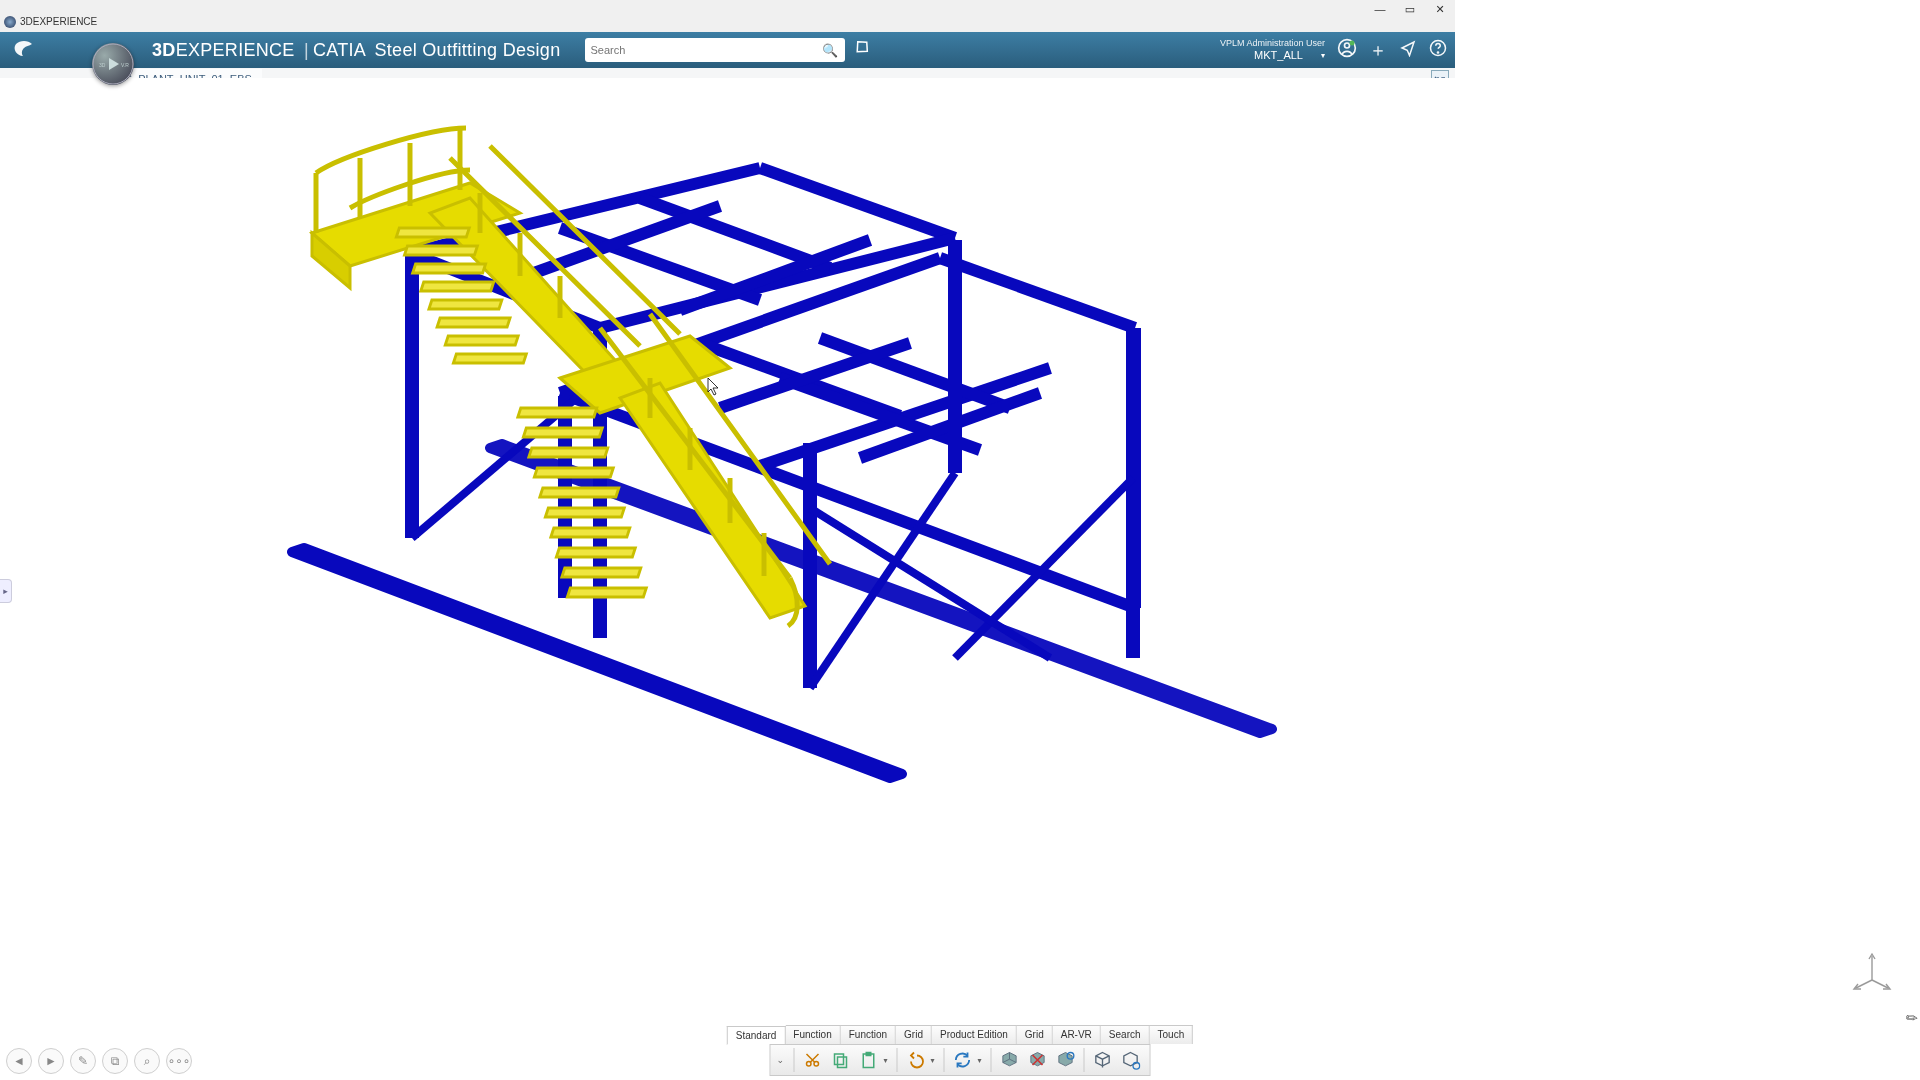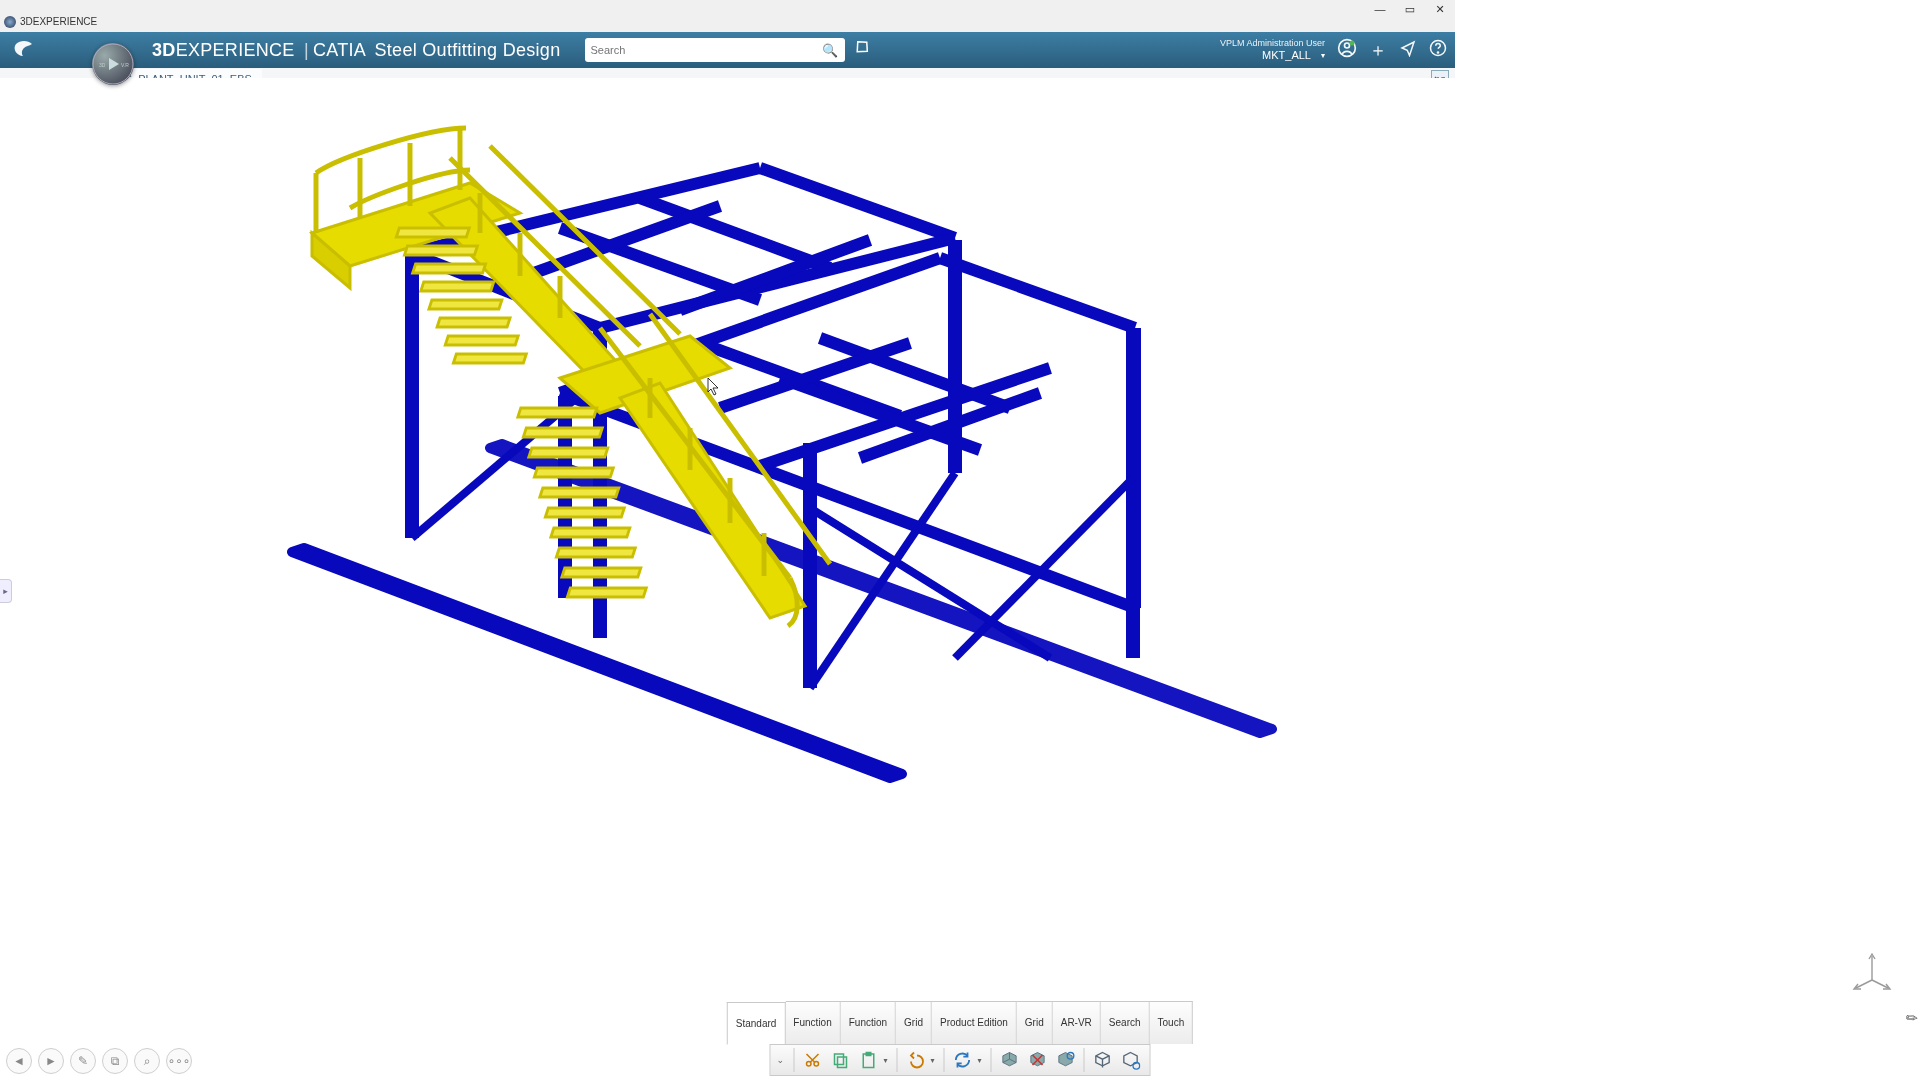--- a/index.html
+++ b/index.html
@@ -24,21 +24,21 @@
 .tabbar{height:24px;background:#f5f6f7;border-bottom:1px solid #d8d9da;display:flex;align-items:end;padding-left:100px;position:relative}
 .doctab{height:22px;padding:0 10px;font-size:11px;color:#3b5b7a;border-bottom:2px solid #3b7fb0;display:flex;align-items:center;gap:6px;background:#fbfcfd}
 .addtab{width:20px;text-align:center;color:#888;font-size:14px;cursor:pointer}
 .tabbar .collapse{position:absolute;right:6px;top:2px;width:18px;height:18px;border:1px solid #8ab;display:flex;align-items:center;justify-content:center;font-size:10px;color:#468;cursor:pointer;background:#eaf2f8}
 .canvas{position:absolute;top:78px;left:0;right:0;bottom:0;background:#fff}
 .canvas svg.model{position:absolute;top:0;left:0}
 .sidehandle{position:absolute;left:0;top:50%;width:12px;height:24px;background:#eef;border:1px solid #ccd;border-left:none;border-radius:0 4px 4px 0;display:flex;align-items:center;justify-content:center;font-size:9px;color:#668;cursor:pointer}
 .triad{position:absolute;right:26px;bottom:90px;width:44px;height:40px}
 .pen{position:absolute;right:2px;bottom:54px;font-size:14px;color:#555;transform:rotate(-40deg)}
 .ribbon-tabs{position:absolute;bottom:36px;left:50%;transform:translateX(-50%);display:flex;font-size:10px;background:#fff}
-.ribbon-tabs div{padding:15px 8px;border:1px solid #c9c9c9;border-bottom:none;background:linear-gradient(#fdfdfd,#ececec);cursor:pointer;color:#333}
+.ribbon-tabs div{padding:3px 8px;border:1px solid #c9c9c9;border-bottom:none;background:linear-gradient(#fdfdfd,#ececec);cursor:pointer;color:#333}
 .ribbon-tabs div+div{border-left:none}
 .ribbon-tabs div.active{background:#fff;font-weight:400;position:relative;top:1px;border-bottom:1px solid #fff}
 .ribbon-bar{position:absolute;bottom:4px;left:50%;transform:translateX(-50%);height:32px;border:1px solid #c9c9c9;background:linear-gradient(#fbfbfb,#e9e9e9);display:flex;align-items:center;padding:0 6px;gap:2px}
 .ribbon-bar .rb{width:26px;height:26px;display:flex;align-items:center;justify-content:center;cursor:pointer;border-radius:2px;color:#3a6}
 .ribbon-bar .drop{width:8px;font-size:8px;color:#666}
 .ribbon-bar .div{width:1px;height:24px;background:#c9c9c9;margin:0 3px}
 .ribbon-bar .expand{width:12px;font-size:9px;color:#666;cursor:pointer}
 .navcircles{position:absolute;left:6px;bottom:6px;display:flex;gap:6px}
 .navcircles .c{width:26px;height:26px;border:1px solid #cfcfcf;border-radius:50%;display:flex;align-items:center;justify-content:center;font-size:12px;color:#888;cursor:pointer;background:#fafafa}
 </style>
@@ -83,21 +83,21 @@
     <span class="tag-icon">
       <svg width="18" height="18" viewBox="0 0 24 24" fill="none" stroke="#fff" stroke-width="2">
           <path d="M3 11l9-8 9 8v0l-9 10-9-10z" transform="rotate(45 12 12)"></path>
         </svg>
     </span>
   </div>
 
   <div class="userarea">
     <div class="stack">
       <div style="font-size:9px;opacity:.9">VPLM Administration User</div>
-      <div style="display:flex;align-items:center;justify-content:flex-end;gap:10px">
+      <div style="display:flex;align-items:center;justify-content:flex-end;gap:18px">
         <span>MKT_ALL</span>
         <span style="font-size:8px">▾</span>
       </div>
     </div>
     <span class="icn">
       <svg width="20" height="20" viewBox="0 0 24 24" fill="none" stroke="#fff" stroke-width="2">
           <circle cx="12" cy="12" r="10"></circle>
           <circle cx="12" cy="9" r="3"></circle>
           <path d="M6 20c1-3 4-4 6-4s5 1 6 4"></path>
           <circle cx="18" cy="6" r="3" fill="#5b5" stroke="none"></circle>

